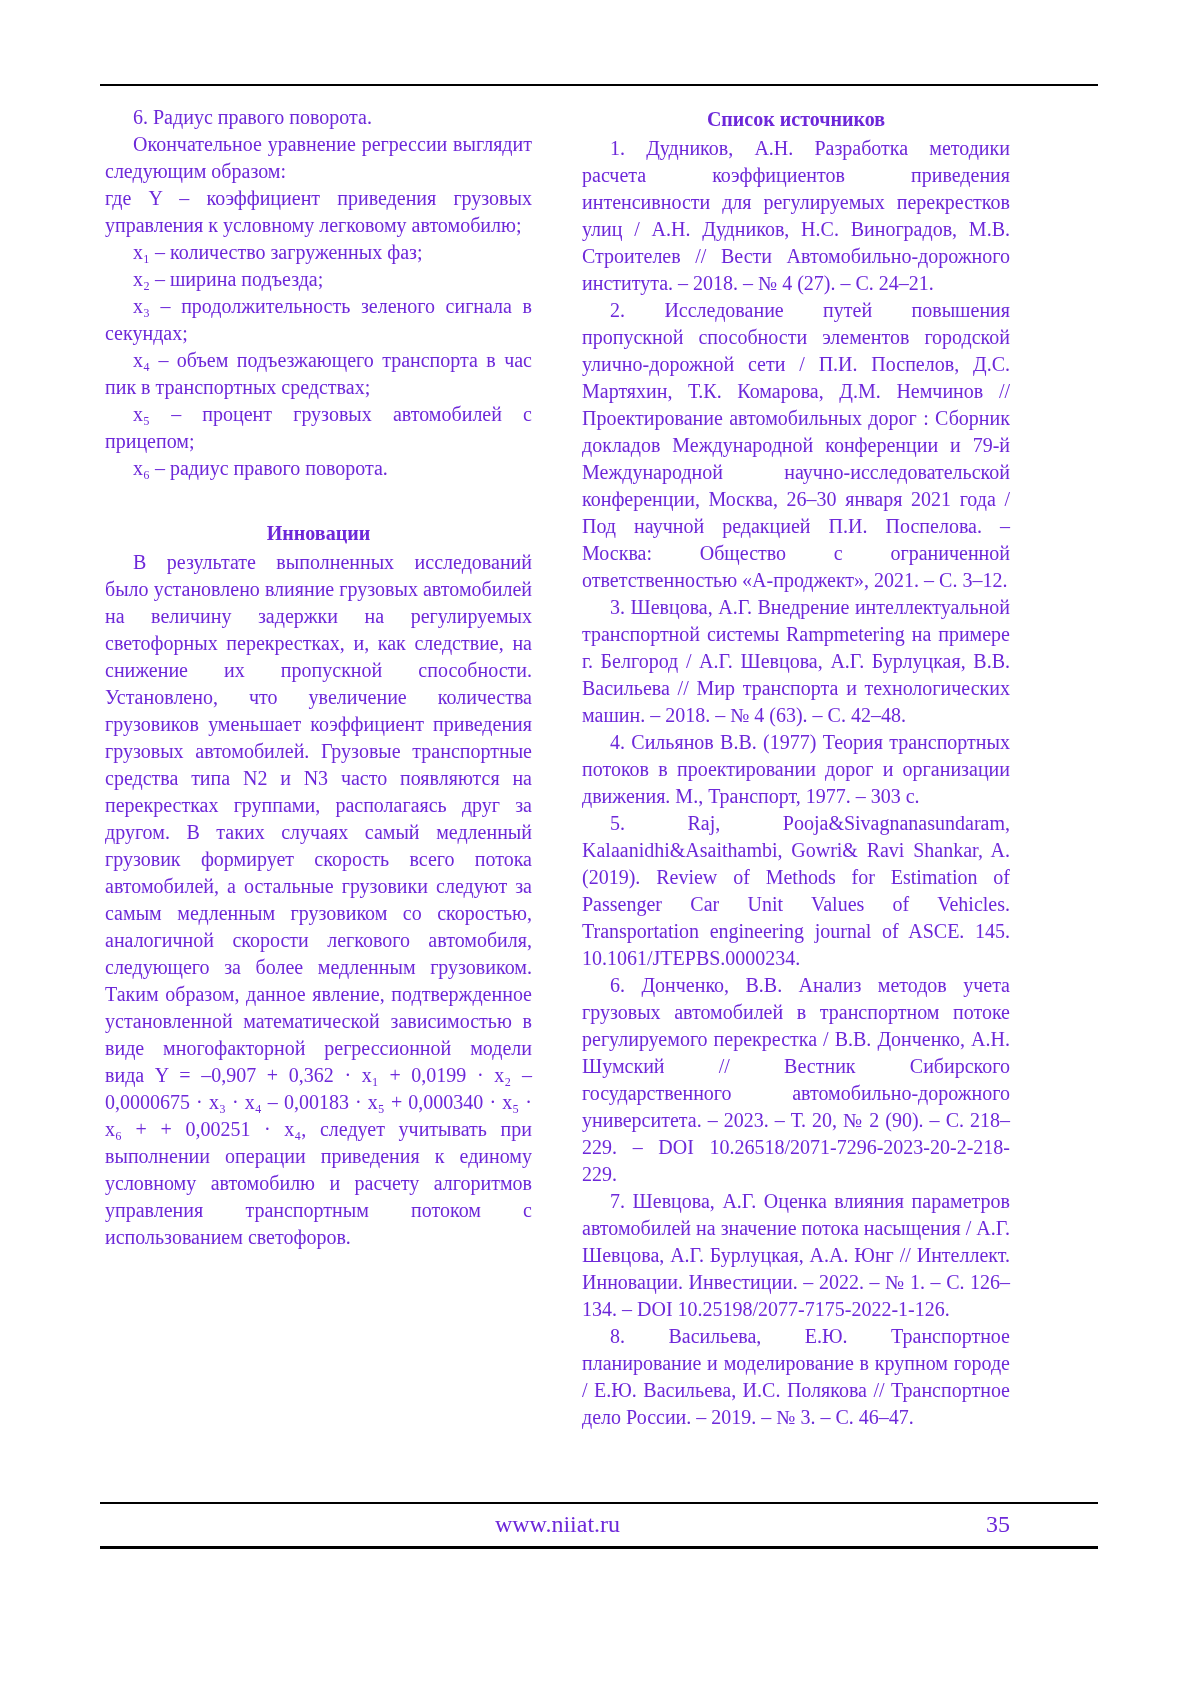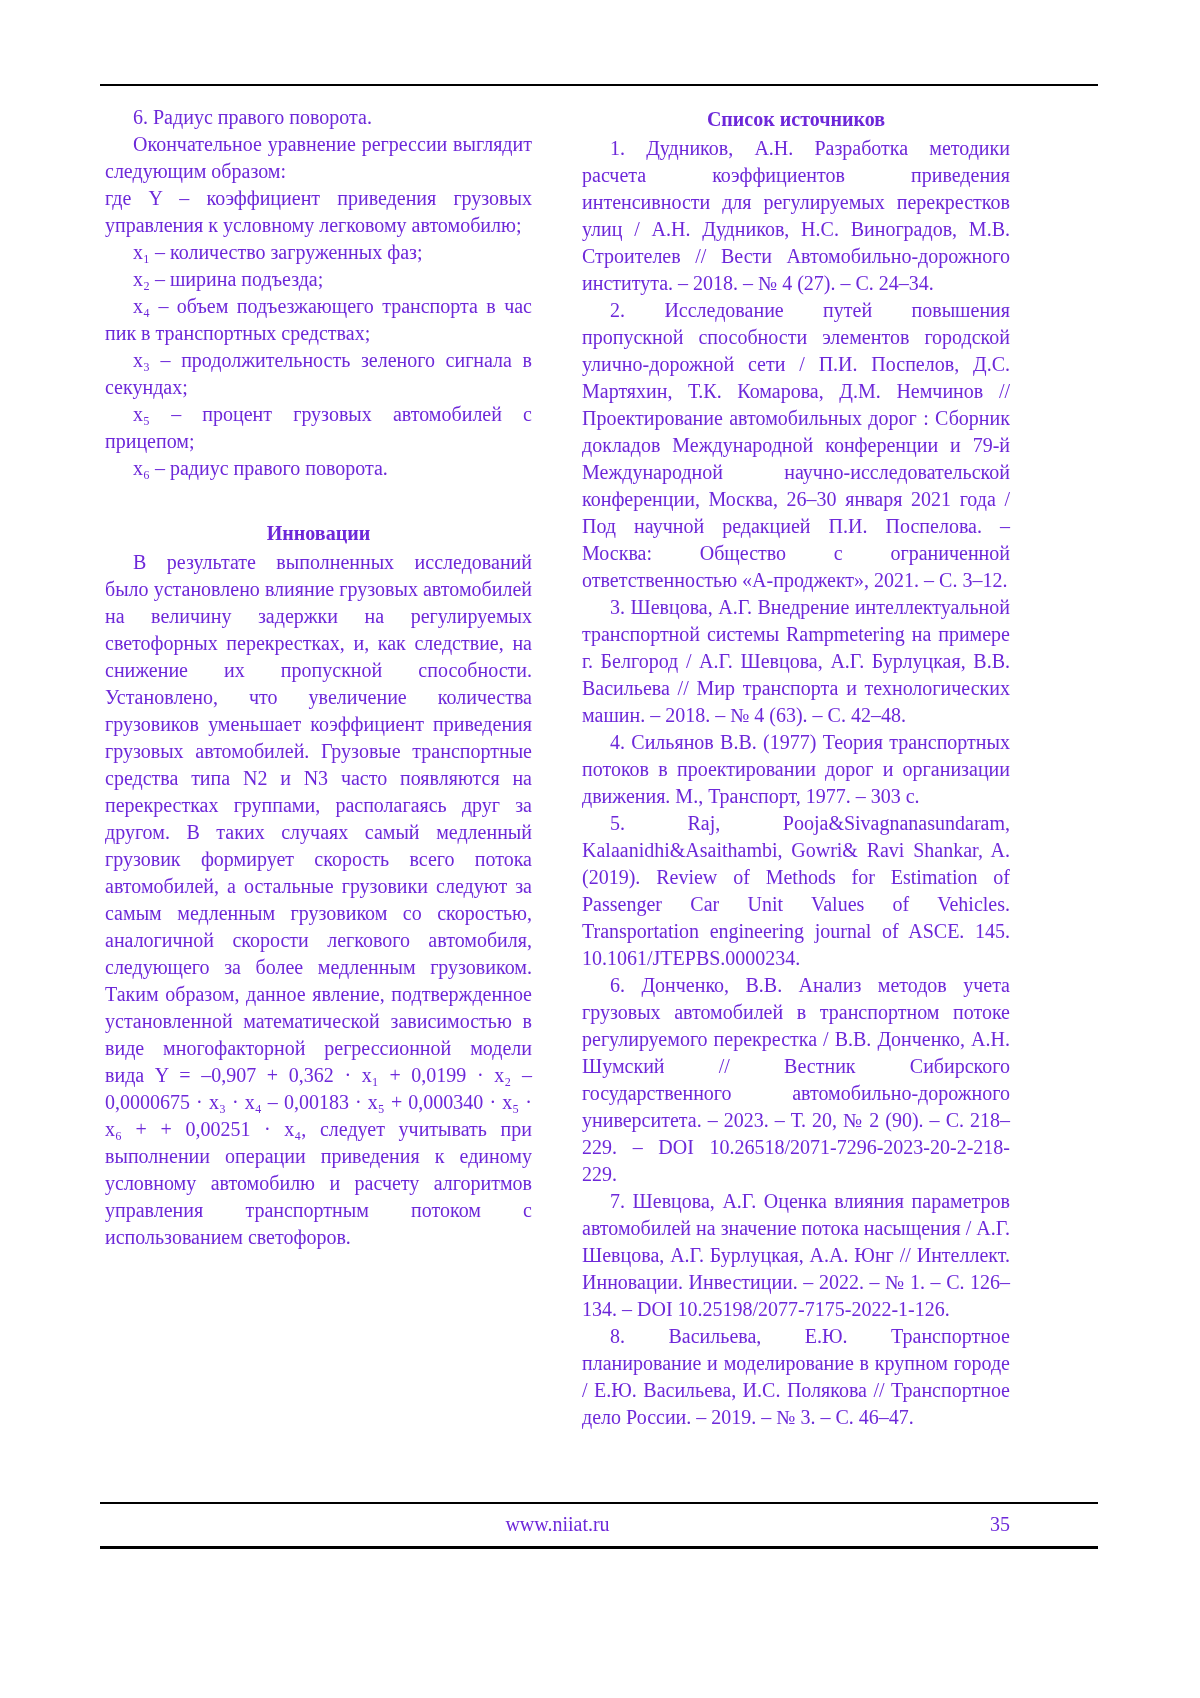--- a/index.html
+++ b/index.html
@@ -68,21 +68,21 @@
     width: 998px;
     height: 2px;
     background: #000;
   }
   .footer-row {
     position: absolute;
     left: 105px;
     top: 1510px;
     width: 905px;
     height: 28px;
-    font-size: 20px;
+    font-size: 24px;
     line-height: 28px;
   }
   .footer-site {
     position: absolute;
     left: 0;
     width: 100%;
     text-align: center;
   }
   .footer-page {
     position: absolute;
@@ -109,35 +109,35 @@
 
     <div class="col col-left">
       <p class="para">6. Радиус правого поворота.</p>
       <p class="para">Окончательное уравнение регрессии выглядит следующим образом:</p>
 
 
       <p class="para noindent">где Y – коэффициент приведения грузовых управления к условному легковому автомобилю;</p>
 
       <p class="para">x₁ – количество загруженных фаз;</p>
       <p class="para">x₂ – ширина подъезда;</p>
+      <p class="para">x₃ – продолжительность зеленого сигнала в секундах;</p>
       <p class="para">x₄ – объем подъезжающего транспорта в час пик в транспортных средствах;</p>
-      <p class="para">x₃ – продолжительность зеленого сигнала в секундах;</p>
       <p class="para">x₅ – процент грузовых автомобилей с прицепом;</p>
       <p class="para">x₆ – радиус правого поворота.</p>
 
 
       <h2 class="heading conclusion-heading">Инновации</h2>
 
       <p class="para">В результате выполненных исследований было установлено влияние грузовых автомобилей на величину задержки на регулируемых светофорных перекрестках, и, как следствие, на снижение их пропускной способности. Установлено, что увеличение количества грузовиков уменьшает коэффициент приведения грузовых автомобилей. Грузовые транспортные средства типа N2 и N3 часто появляются на перекрестках группами, располагаясь друг за другом. В таких случаях самый медленный грузовик формирует скорость всего потока автомобилей, а остальные грузовики следуют за самым медленным грузовиком со скоростью, аналогичной скорости легкового автомобиля, следующего за более медленным грузовиком. Таким образом, данное явление, подтвержденное установленной математической зависимостью в виде многофакторной регрессионной модели вида Y = –0,907 + 0,362 · x₁ + 0,0199 · x₂ – 0,0000675 · x₃ · x₄ – 0,00183 · x₅ + 0,000340 · x₅ · x₆ + + 0,00251 · x₄, следует учитывать при выполнении операции приведения к единому условному автомобилю и расчету алгоритмов управления транспортным потоком с использованием светофоров.</p>
     </div>
 
     <div class="col col-right">
       <h2 class="heading">Список источников</h2>
 
-      <p class="para">1. Дудников, А.Н. Разработка методики расчета коэффициентов приведения интенсивности для регулируемых перекрестков улиц / А.Н. Дудников, Н.С. Виноградов, М.В. Строителев // Вести Автомобильно-дорожного института. – 2018. – № 4 (27). – С. 24–34.</p>
+      <p class="para">1. Дудников, А.Н. Разработка методики расчета коэффициентов приведения интенсивности для регулируемых перекрестков улиц / А.Н. Дудников, Н.С. Виноградов, М.В. Строителев // Вести Автомобильно-дорожного института. – 2018. – № 4 (27). – С. 24–21.</p>
       <p class="para">2. Исследование путей повышения пропускной способности элементов городской улично-дорожной сети / П.И. Поспелов, Д.С. Мартяхин, Т.К. Комарова, Д.М. Немчинов // Проектирование автомобильных дорог : Сборник докладов Международной конференции и 79-й Международной научно-исследовательской конференции, Москва, 26–30 января 2021 года / Под научной редакцией П.И. Поспелова. – Москва: Общество с ограниченной ответственностью «А-проджект», 2021. – С. 3–12.</p>
       <p class="para">3. Шевцова, А.Г. Внедрение интеллектуальной транспортной системы Rampmetering на примере г. Белгород / А.Г. Шевцова, А.Г. Бурлуцкая, В.В. Васильева // Мир транспорта и технологических машин. – 2018. – № 4 (63). – С. 42–48.</p>
       <p class="para">4. Сильянов В.В. (1977) Теория транспортных потоков в проектировании дорог и организации движения. М., Транспорт, 1977. – 303 с.</p>
       <p class="para">5. Raj, Pooja&amp;Sivagnanasundaram, Kalaanidhi&amp;Asaithambi, Gowri&amp; Ravi Shankar, A. (2019). Review of Methods for Estimation of Passenger Car Unit Values of Vehicles. Transportation engineering journal of ASCE. 145. 10.1061/JTEPBS.0000234.</p>
       <p class="para">6. Донченко, В.В. Анализ методов учета грузовых автомобилей в транспортном потоке регулируемого перекрестка / В.В. Донченко, А.Н. Шумский // Вестник Сибирского государственного автомобильно-дорожного университета. – 2023. – Т. 20, № 2 (90). – С. 218–229. – DOI 10.26518/2071-7296-2023-20-2-218-229.</p>
       <p class="para">7. Шевцова, А.Г. Оценка влияния параметров автомобилей на значение потока насыщения / А.Г. Шевцова, А.Г. Бурлуцкая, А.А. Юнг // Интеллект. Инновации. Инвестиции. – 2022. – № 1. – С. 126–134. – DOI 10.25198/2077-7175-2022-1-126.</p>
       <p class="para">8. Васильева, Е.Ю. Транспортное планирование и моделирование в крупном городе / Е.Ю. Васильева, И.С. Полякова // Транспортное дело России. – 2019. – № 3. – С. 46–47.</p>
     </div>
 
   </div>

